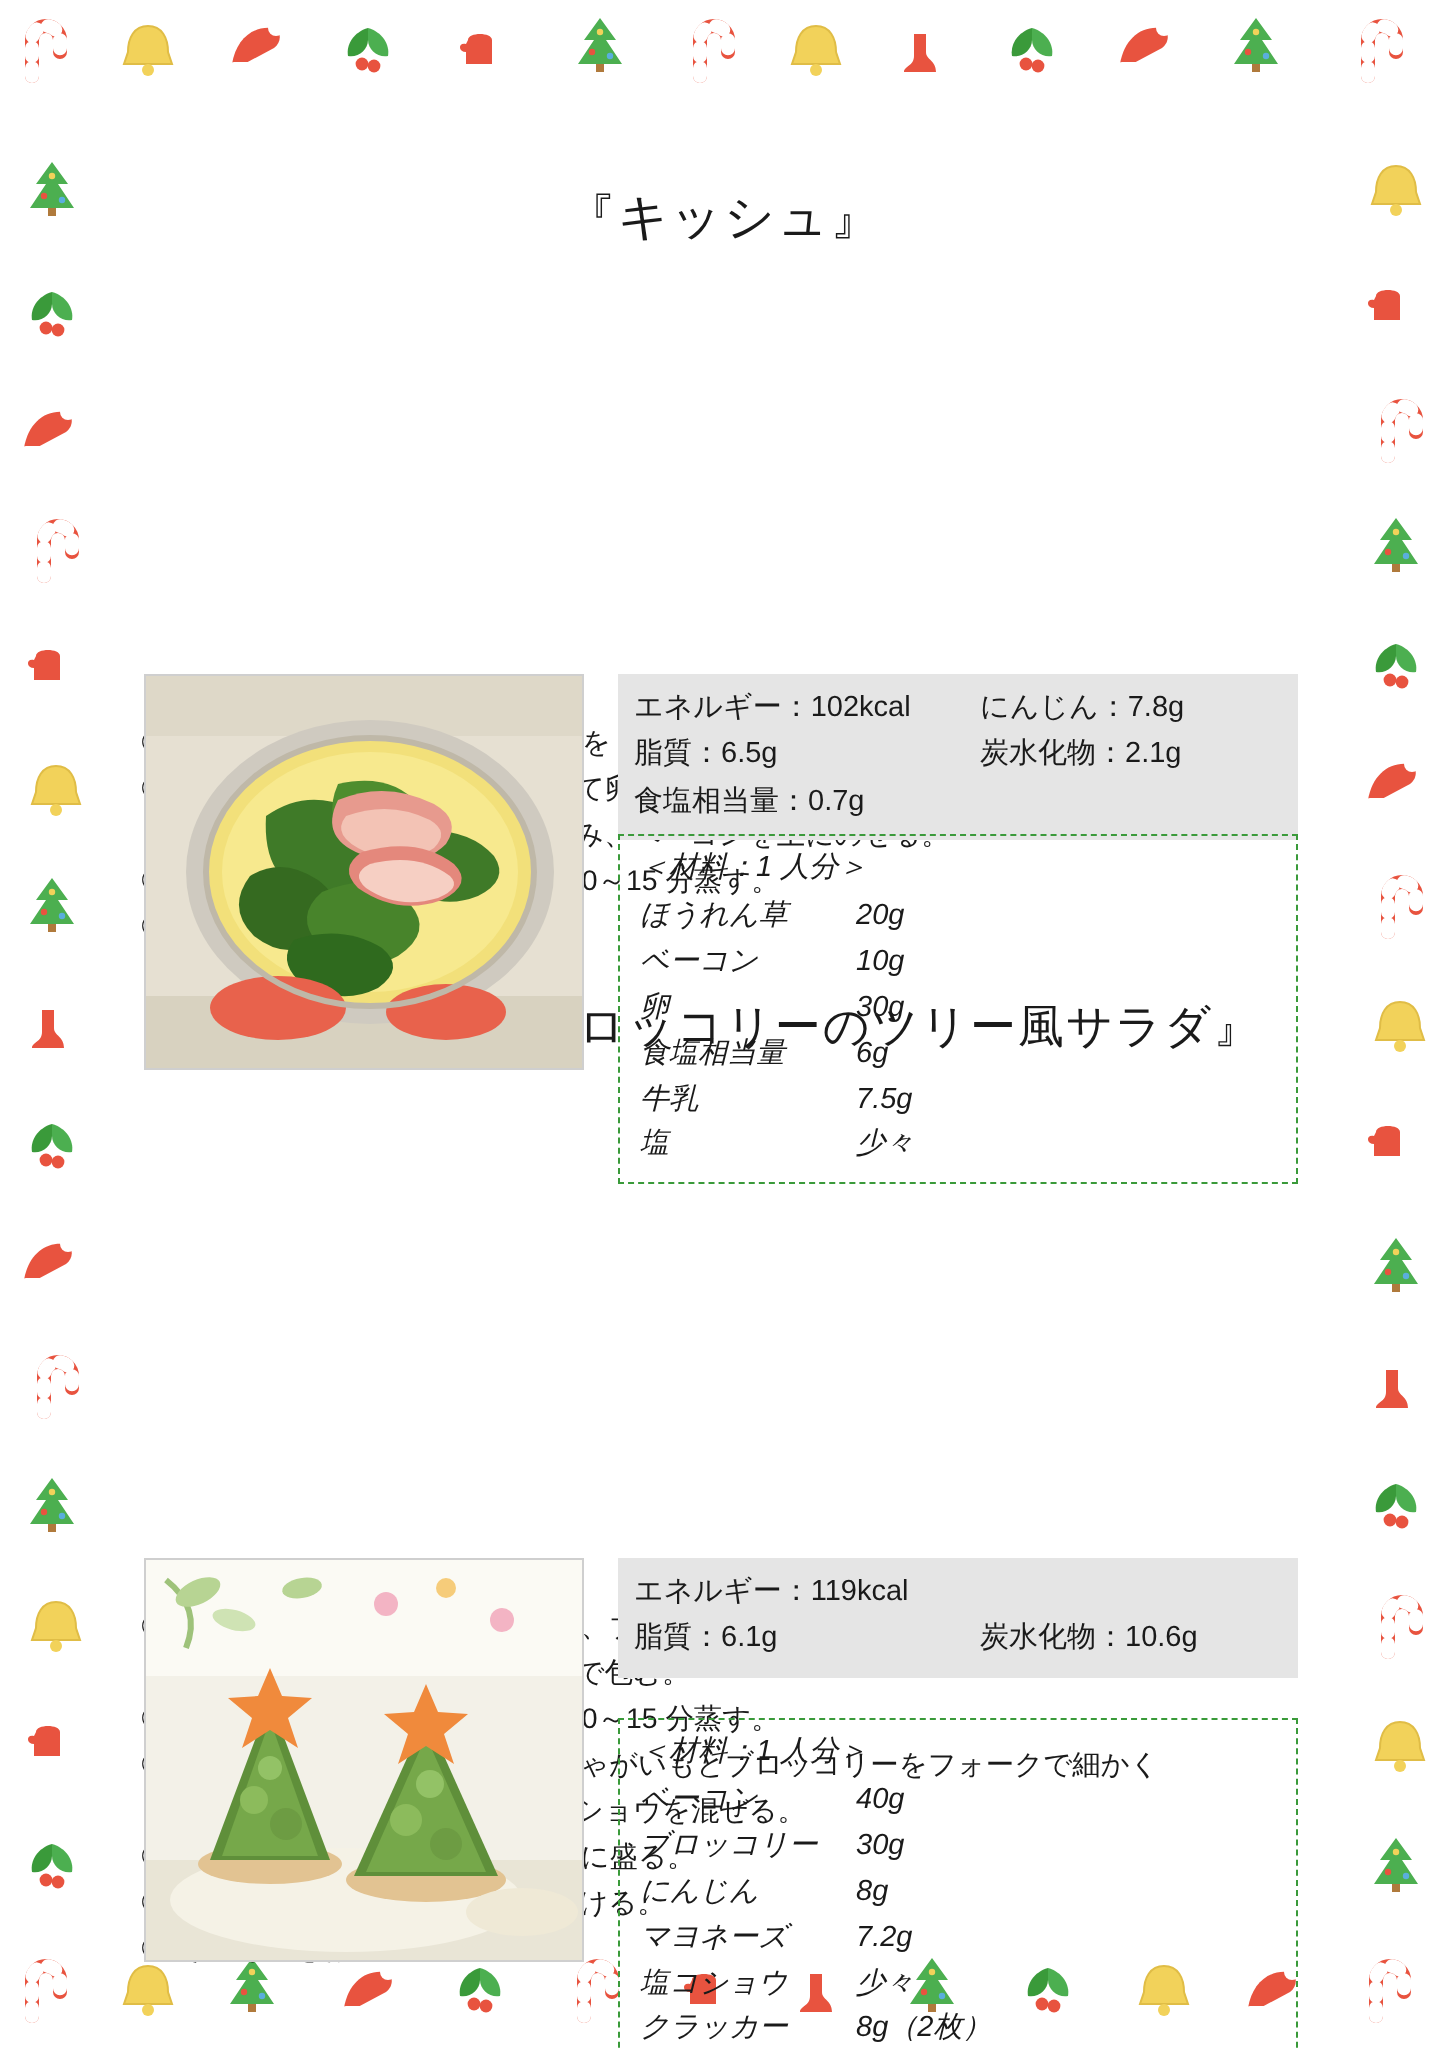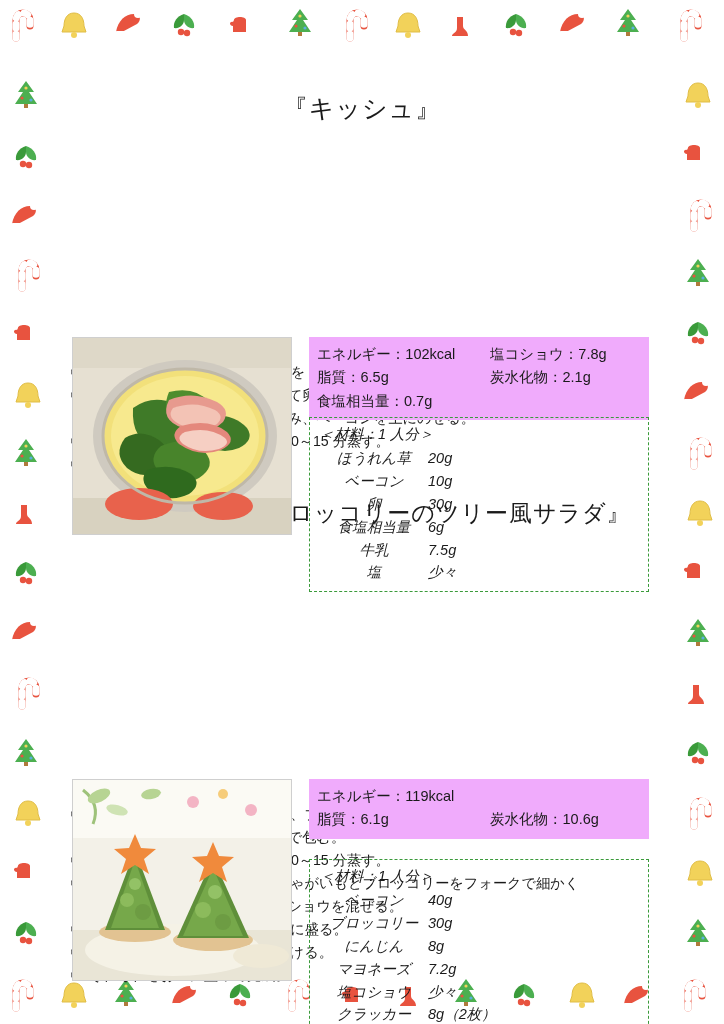--- a/index.html
+++ b/index.html
@@ -61,21 +61,21 @@
   }
   .photo-2 { height: 200px; }
 
   .photo-inner { position: absolute; inset: 0; }
 
   .nutrition {
     position: absolute;
     left: 247px;
     top: 0;
     width: 340px;
-    background: #f0abfc;
+    background: #e5e5e5;
     font-size: 14.5px;
     line-height: 1.62;
     padding: 6px 8px 7px 8px;
     box-sizing: border-box;
   }
   .nut-row { display: flex; }
   .nut-col-a { width: 173px; }
   .nut-col-b { width: 150px; }
 
   .ingredients {
@@ -85,21 +85,21 @@
     width: 340px;
     border: 1.5px dashed #3a9a3a;
     box-sizing: border-box;
     padding: 5px 10px 7px 10px;
     font-size: 14.5px;
     line-height: 1.58;
     font-style: italic;
   }
   .ing-head { margin-bottom: 1px; }
   .ing-row { display: flex; }
-  .ing-name { width: 108px; text-align: center; }
+  .ing-name { width: 108px; }
   .ing-amt { width: 100px; }
 
   .steps {
     font-size: 14.2px;
     line-height: 1.62;
     padding-left: 8px;
   }
   .steps-head { margin-bottom: 1px; }
   .step { display: flex; }
   .step-no { width: 18px; flex: 0 0 18px; }
@@ -251,21 +251,21 @@
           <path d="M112 94 q24-6 40 6 q6 6-6 11 q-20 6-36-5 q-8-7 2-12z" fill="#f6cfc3"></path>
           <ellipse cx="66" cy="166" rx="34" ry="16" fill="#e8624c"></ellipse>
           <ellipse cx="150" cy="168" rx="30" ry="14" fill="#e8624c"></ellipse>
           <ellipse cx="112" cy="98" rx="82" ry="67" fill="none" stroke="#bfb8a8" stroke-width="3"></ellipse>
         </svg>
       </div>
 
       <div class="nutrition">
         <div class="nut-row">
           <span class="nut-col-a">エネルギー：102kcal</span>
-          <span class="nut-col-b">塩コショウ：7.8g</span>
+          <span class="nut-col-b">にんじん：7.8g</span>
         </div>
         <div class="nut-row">
           <span class="nut-col-a">脂質：6.5g</span>
           <span class="nut-col-b">炭水化物：2.1g</span>
         </div>
         <div class="nut-row">
           <span class="nut-col-a">食塩相当量：0.7g</span>
           <span class="nut-col-b"></span>
         </div>
       </div>

